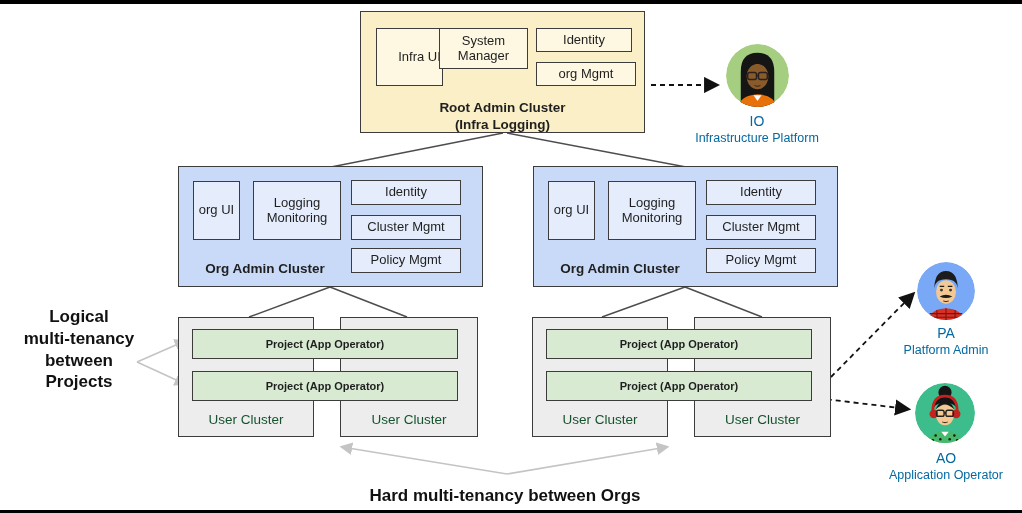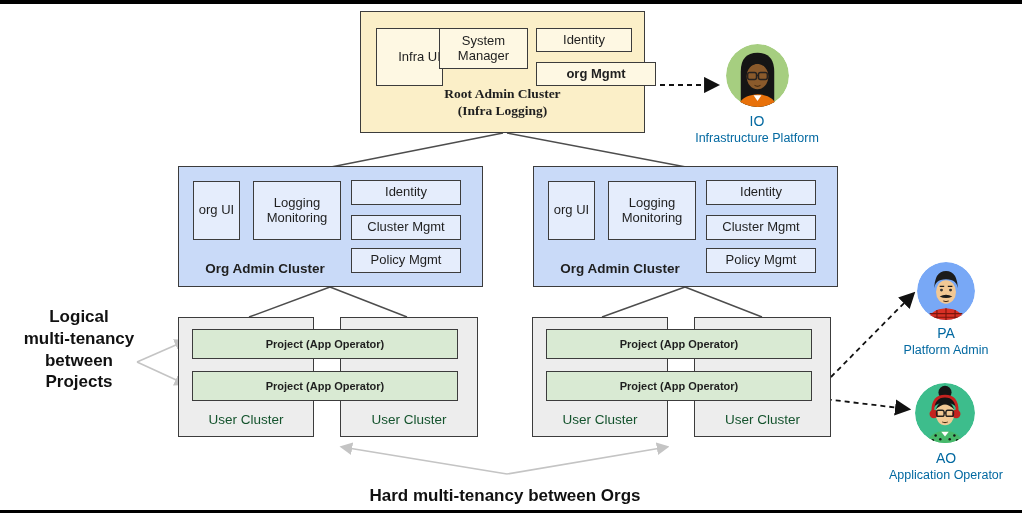--- a/index.html
+++ b/index.html
@@ -67,22 +67,22 @@
       <line x1="137" y1="362" x2="185" y2="384" marker-end="url(#ag)"></line>
       <line x1="507" y1="474" x2="342" y2="447" marker-end="url(#ag)"></line>
       <line x1="507" y1="474" x2="667" y2="447" marker-end="url(#ag)"></line>
     </g>
   </svg>
 
   <div class="box root-cluster" style="left:360px;top:11px;width:285px;height:122px;">
     <div class="subbox" style="left:15px;top:16px;width:67px;height:58px;padding-left:20px;">Infra UI</div>
     <div class="subbox" style="left:78px;top:16px;width:89px;height:41px;">System Manager</div>
     <div class="subbox" style="left:175px;top:16px;width:96px;height:24px;">Identity</div>
-    <div class="subbox" style="left:175px;top:50px;width:120px;height:24px;font-weight:bold;">org Mgmt</div>
-    <div class="cluster-title" style="left:0;top:74px;width:100%;font-family:Liberation Serif, serif;">
+    <div class="subbox" style="left:175px;top:50px;width:100px;height:24px;">org Mgmt</div>
+    <div class="cluster-title" style="left:0;top:88px;width:100%;">
       <div>Root Admin Cluster</div>
       <div>(Infra Logging)</div>
     </div>
   </div>
 
   <div class="box org-cluster" style="left:178px;top:166px;width:305px;height:121px;">
     <div class="subbox" style="left:14px;top:14px;width:47px;height:59px;">org UI</div>
     <div class="subbox" style="left:74px;top:14px;width:88px;height:59px;">Logging Monitoring</div>
     <div class="subbox" style="left:172px;top:13px;width:110px;height:25px;">Identity</div>
     <div class="subbox" style="left:172px;top:48px;width:110px;height:25px;">Cluster Mgmt</div>

